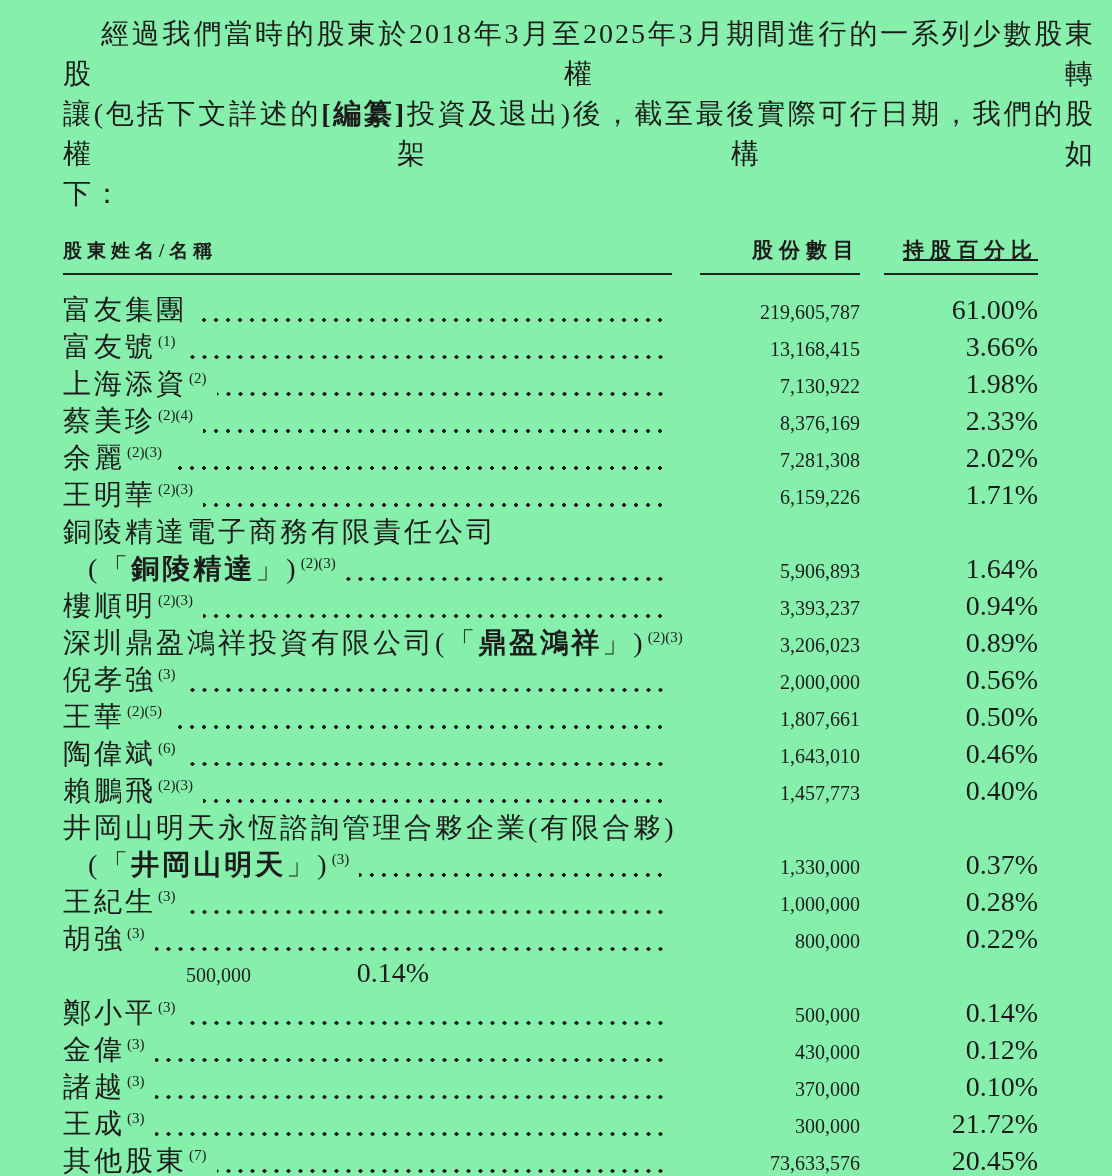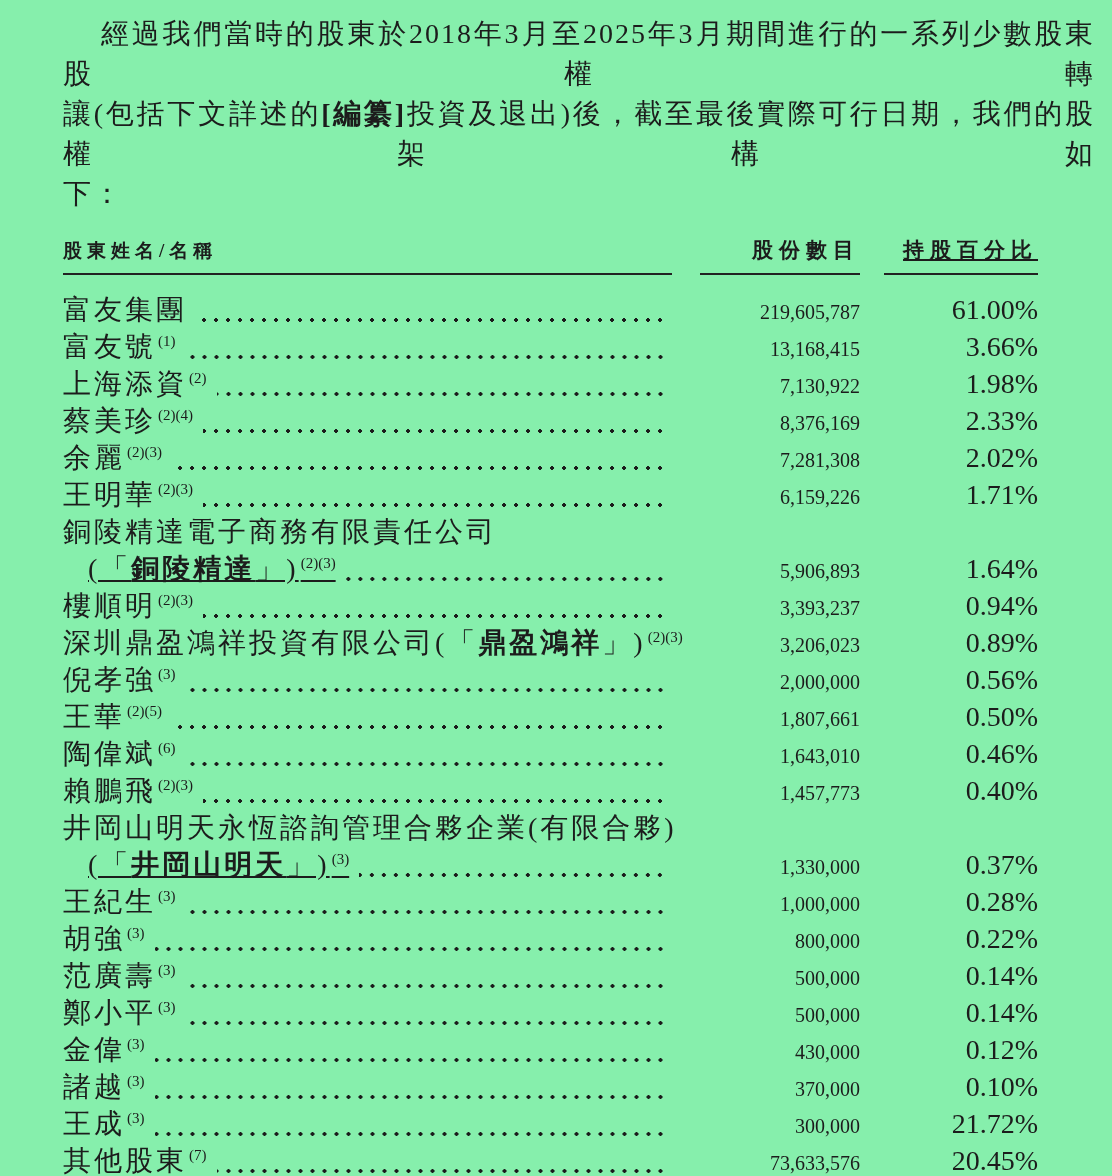--- a/index.html
+++ b/index.html
@@ -34,21 +34,21 @@
     display:block; text-align:right; font-size:21px; font-weight:bold; letter-spacing:6px;
     padding-bottom:9px; border-bottom:2px solid #222222;
   }
   .th-shares .th-label { width:160px; }
   .th-pct .th-label { width:154px; }
 
   .tbody { margin-top:16px; }
   .trow { display:flex; align-items:baseline; height:37px; }
   .cell.name { width:609px; display:flex; align-items:baseline; min-width:0; }
   .nm { font-size:28px; letter-spacing:3px; white-space:nowrap; }
-  .trow.indent .nm { padding-left:25px;text-decoration:underline; }
+  .trow.indent .nm { padding-left:25px; }
   .sup { font-size:15px; letter-spacing:0; position:relative; top:-10px; margin-left:2px; }
   .dots {
     flex:1; align-self:flex-end; height:6px; margin:0 6px 6px 10px;
     background-image:radial-gradient(circle, #1b1b1b 1.7px, transparent 1.9px);
     background-size:12px 6px; background-repeat:repeat-x; background-position:right center;
     min-width:0;
   }
   .cell.shares { width:188px; text-align:right; font-size:20px; white-space:nowrap; }
   .cell.pct { width:178px; text-align:right; font-size:28px; white-space:nowrap; }
 
@@ -239,24 +239,20 @@
   <div class="trow">
     <div class="cell name">
       <span class="nm"><span>胡強</span><span class="sup">(3)</span></span>
       <span class="dots"></span>
     </div>
     <div class="cell shares">800,000</div>
     <div class="cell pct">0.22%</div>
   </div>
 
   <div class="trow">
-    <div class="cell name">
-      <span class="nm"><span>范廣壽</span><span class="sup">(3)</span></span>
-      <span class="dots"></span>
-    </div>
     <div class="cell shares">500,000</div>
     <div class="cell pct">0.14%</div>
   </div>
 
   <div class="trow">
     <div class="cell name">
       <span class="nm"><span>鄭小平</span><span class="sup">(3)</span></span>
       <span class="dots"></span>
     </div>
     <div class="cell shares">500,000</div>

